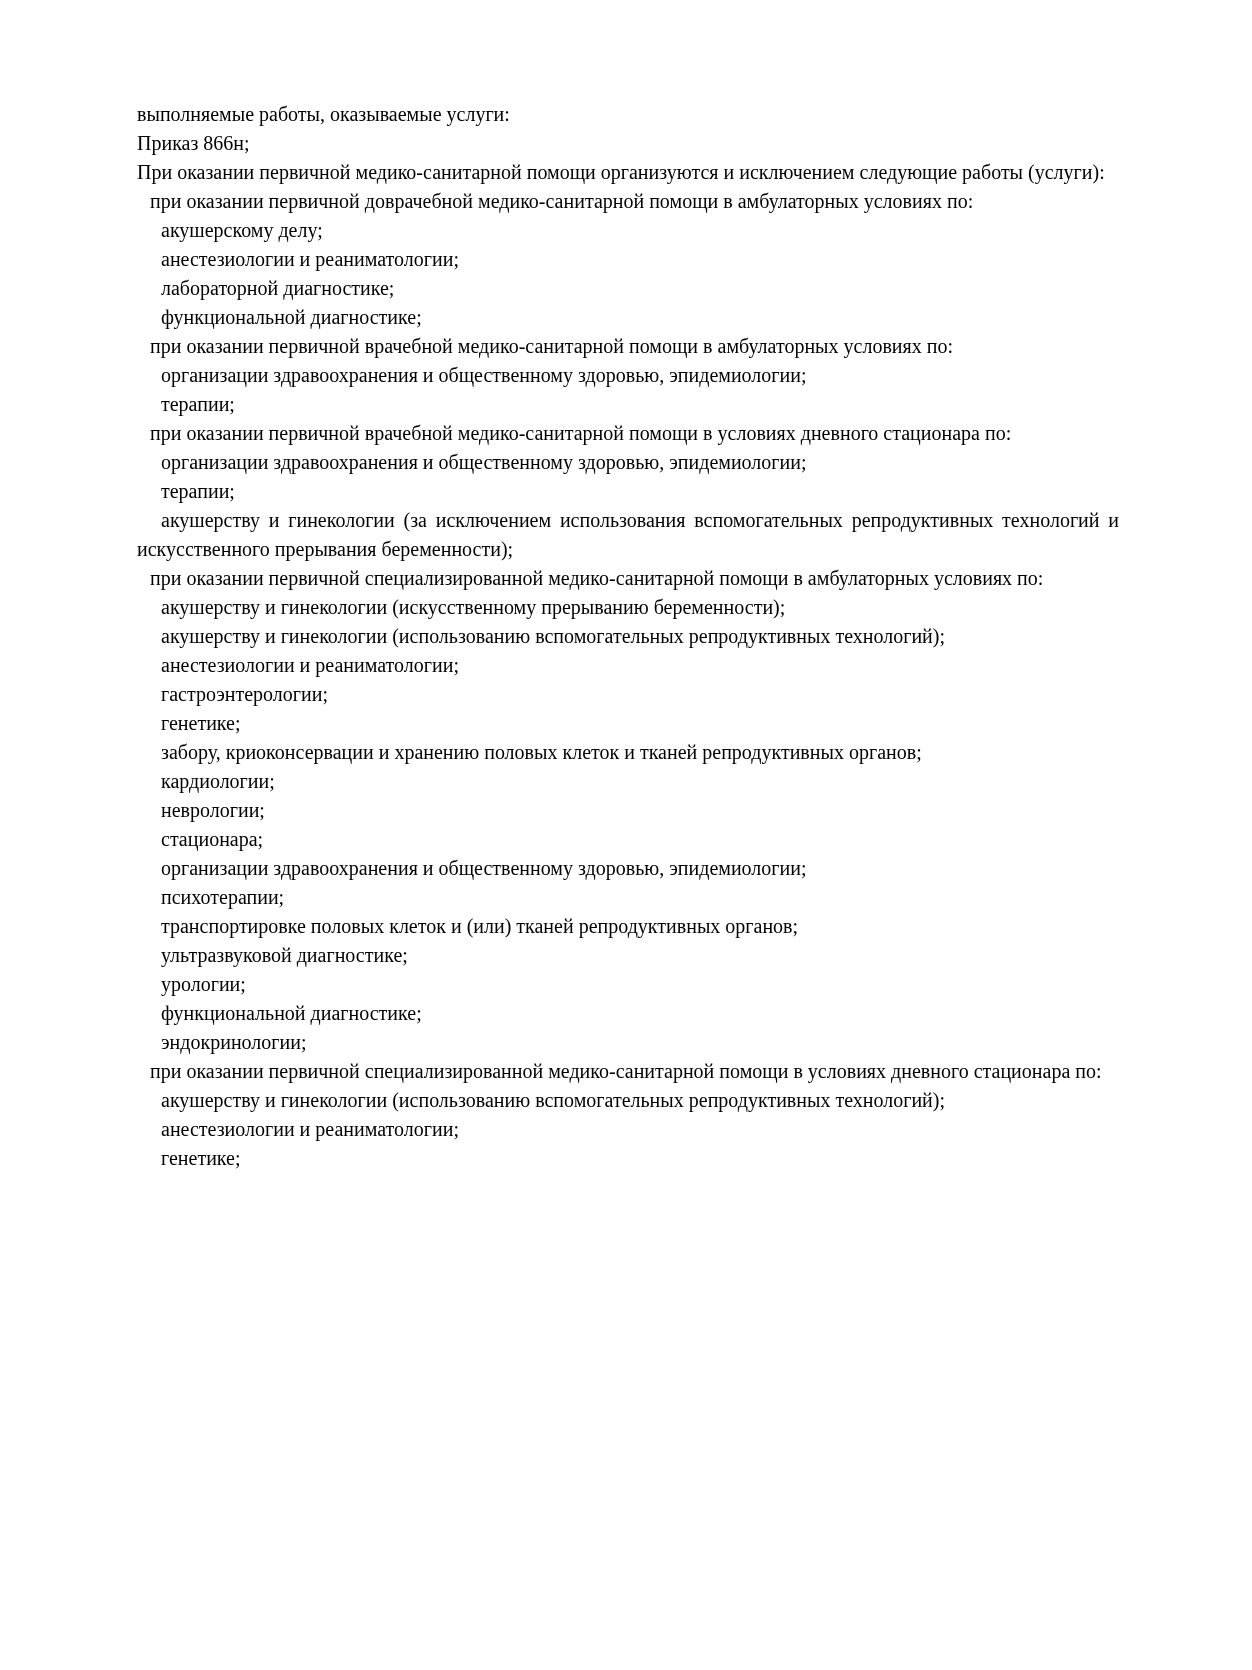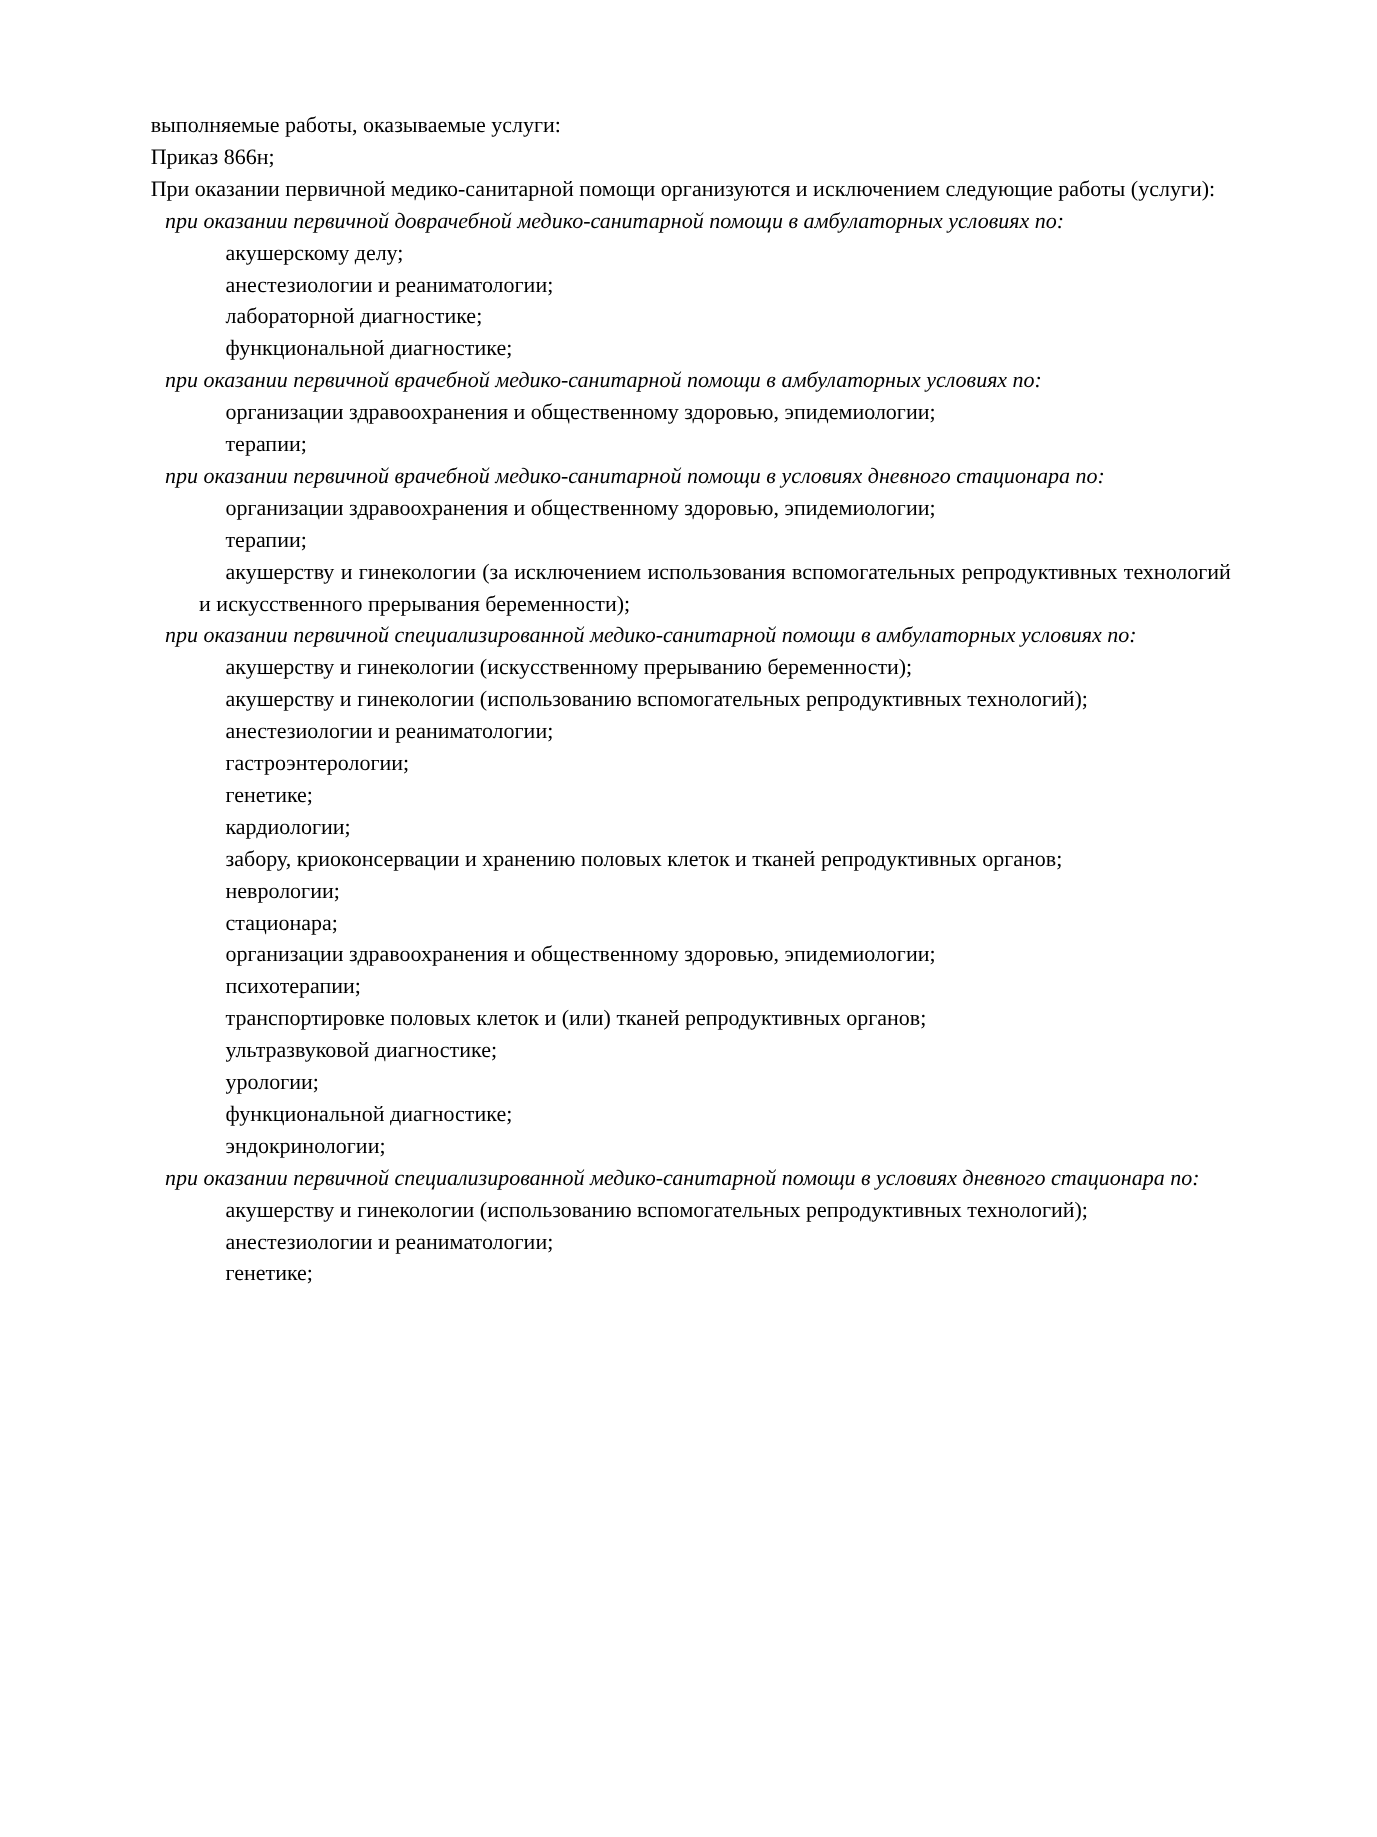--- a/index.html
+++ b/index.html
@@ -23,22 +23,22 @@
     font-family: "Liberation Serif", "DejaVu Serif", serif;
     font-size: 20px;
     line-height: 29px;
     text-align: justify;
   }
   .para {
     margin: 0;
     padding: 0;
   }
   .indent-0 { text-indent: 0; }
-  .indent-1 { text-indent: 13px; font-style: italic; }
-  .indent-2 { text-indent: 24px; margin-left: 44px; }
+  .indent-1 { text-indent: 13px; }
+  .indent-2 { text-indent: 24px; }
 </style>
 </head>
 <body>
 
 <div class="page">
   <div class="content" id="paragraph-container">
       <p class="para indent-0">выполняемые работы, оказываемые услуги:</p>
       <p class="para indent-0">Приказ 866н;</p>
       <p class="para indent-0">При оказании первичной медико-санитарной помощи организуются и исключением следующие работы (услуги):</p>
       <p class="para indent-1">при оказании первичной доврачебной медико-санитарной помощи в амбулаторных условиях по:</p>
@@ -52,22 +52,22 @@
       <p class="para indent-1">при оказании первичной врачебной медико-санитарной помощи в условиях дневного стационара по:</p>
       <p class="para indent-2">организации здравоохранения и общественному здоровью, эпидемиологии;</p>
       <p class="para indent-2">терапии;</p>
       <p class="para indent-2">акушерству и гинекологии (за исключением использования вспомогательных репродуктивных технологий и искусственного прерывания беременности);</p>
       <p class="para indent-1">при оказании первичной специализированной медико-санитарной помощи в амбулаторных условиях по:</p>
       <p class="para indent-2">акушерству и гинекологии (искусственному прерыванию беременности);</p>
       <p class="para indent-2">акушерству и гинекологии (использованию вспомогательных репродуктивных технологий);</p>
       <p class="para indent-2">анестезиологии и реаниматологии;</p>
       <p class="para indent-2">гастроэнтерологии;</p>
       <p class="para indent-2">генетике;</p>
+      <p class="para indent-2">забору, криоконсервации и хранению половых клеток и тканей репродуктивных органов;</p>
       <p class="para indent-2">кардиологии;</p>
-      <p class="para indent-2">забору, криоконсервации и хранению половых клеток и тканей репродуктивных органов;</p>
       <p class="para indent-2">неврологии;</p>
       <p class="para indent-2">стационара;</p>
       <p class="para indent-2">организации здравоохранения и общественному здоровью, эпидемиологии;</p>
       <p class="para indent-2">психотерапии;</p>
       <p class="para indent-2">транспортировке половых клеток и (или) тканей репродуктивных органов;</p>
       <p class="para indent-2">ультразвуковой диагностике;</p>
       <p class="para indent-2">урологии;</p>
       <p class="para indent-2">функциональной диагностике;</p>
       <p class="para indent-2">эндокринологии;</p>
       <p class="para indent-1">при оказании первичной специализированной медико-санитарной помощи в условиях дневного стационара по:</p>

